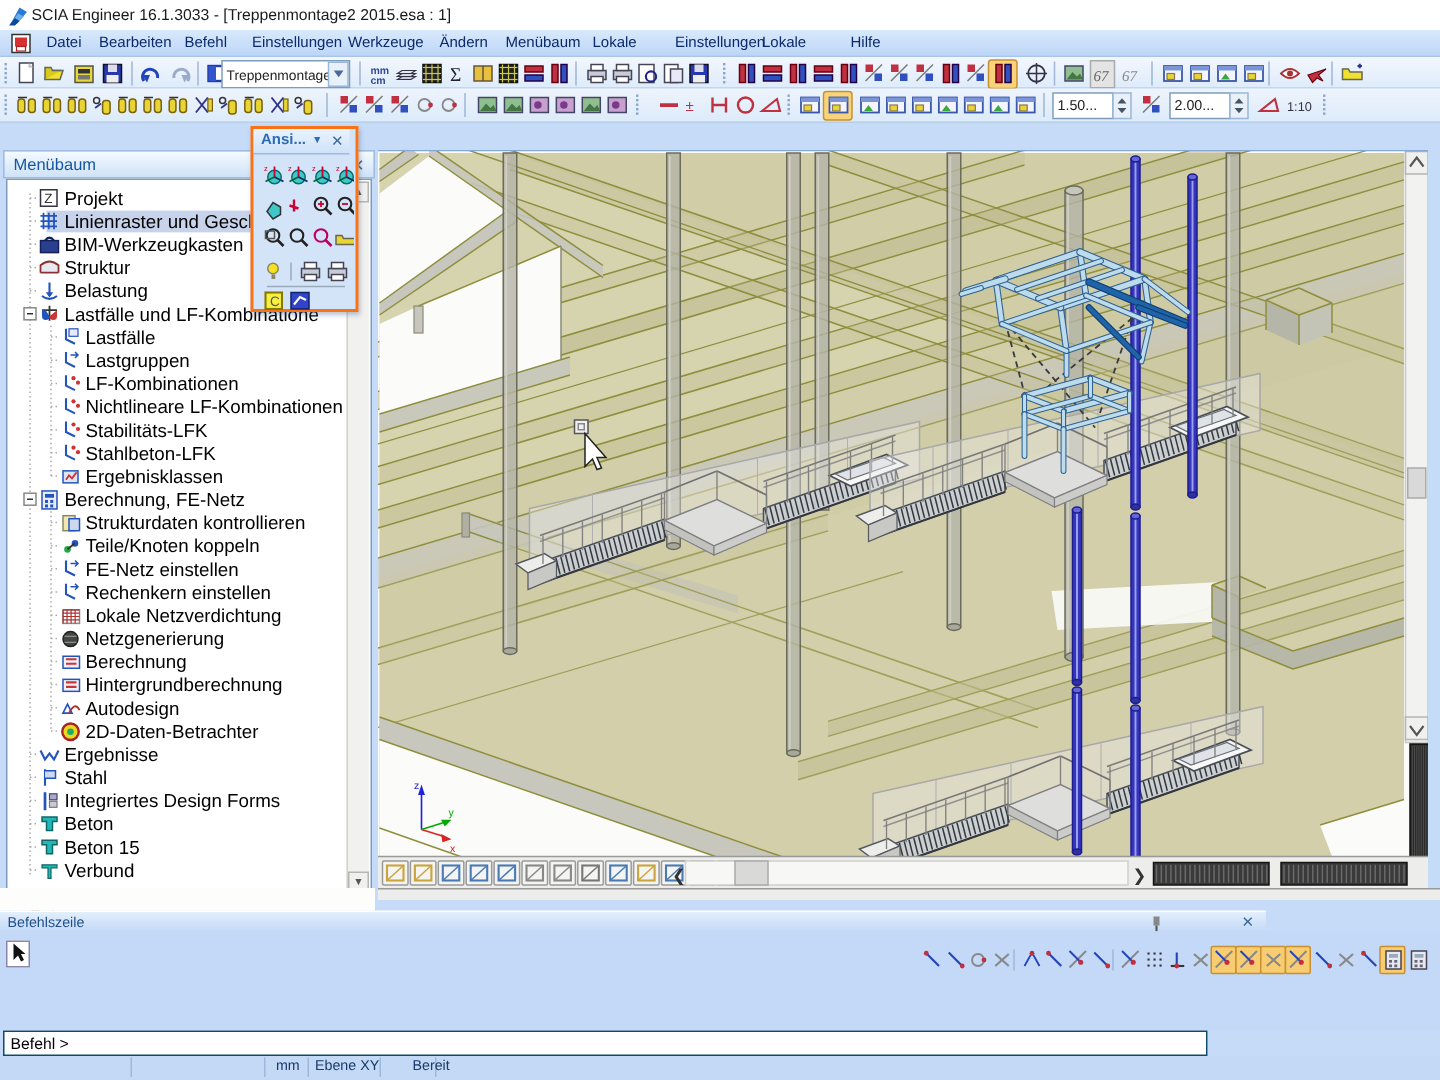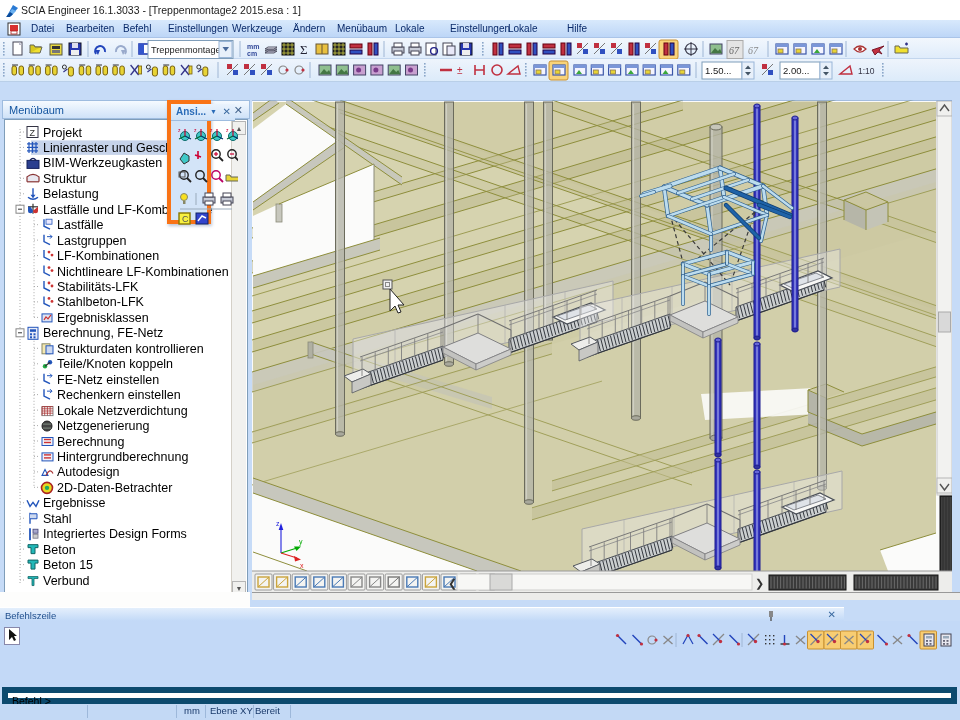--- a/index.html
+++ b/index.html
@@ -7,26 +7,26 @@
 #titlebar .txt{position:absolute;left:21px;top:4px;font-size:10.5px;color:#1a1a1a}
 #menubar{left:0;top:20px;width:960px;height:18px;background:linear-gradient(#d8e9fc,#bdd6f7);border-bottom:1px solid #aac4e8}
 .menuitem{position:absolute;top:3px;font-size:10px;color:#0a2a6a}
 #tb1{left:0;top:38px;width:960px;height:21px;background:linear-gradient(#f2f7fd,#dfecfb);border-bottom:1px solid #c3d6ee}
 #tb2{left:0;top:59px;width:960px;height:23px;background:linear-gradient(#eef4fc,#dcebfa);border-bottom:1px solid #b9cfe8}
 #panel{left:2px;top:100px;width:248px;height:507px}
 #panelhead{position:absolute;left:0;top:0;width:248px;height:19px;background:linear-gradient(#f5faff,#cfe2f8);border:1px solid #9ebcdf;font-size:11px;color:#1556a0;padding:3px 0 0 6px}
 #treebox{position:absolute;left:2px;top:19px;width:244px;height:478px;background:#fff;border:1px solid #7f9db9}
 #treescroll{position:absolute;right:1px;top:1px;width:15px;height:474px;background:#f1f1ef;border-left:1px solid #d4d0c8}
 #tabstrip{position:absolute;left:2px;top:497px;width:244px;height:18px;background:#fff}
-#ansipal{left:167px;top:100px;width:44px;height:124px;background:#d3e4f8;border:4px solid #f97316;box-shadow:1px 2px 3px rgba(60,90,140,.35)}
+#ansipal{left:167px;top:84px;width:72px;height:124px;background:#d3e4f8;border:2px solid #f97316;box-shadow:1px 2px 3px rgba(60,90,140,.35)}
 #ansihead{position:absolute;left:0;top:0;width:64px;height:17px;background:linear-gradient(#eaf3fd,#cfe2f8);border-bottom:1px solid #9ebcdf;font-size:10px;font-weight:bold;color:#2b6cb8;padding:2px 0 0 5px}
 #gapstrip{left:0;top:592px;width:960px;height:15px;background:#c6dbf7}
 #befhead{left:0;top:607px;width:844px;height:14px;background:linear-gradient(#e4effc,#c2d9f7);font-size:9.5px;color:#1f4e8c;padding:2px 0 0 5px;border-top:1px solid #fff}
 #befbody{left:0;top:621px;width:960px;height:66px;background:#c3d9f7}
-#befinput{left:2px;top:687px;width:955px;height:17px;background:#fff;border:6px solid #0c4a6e;font-size:10.5px;color:#000;padding:2px 0 0 4px}
+#befinput{left:2px;top:687px;width:803px;height:17px;background:#fff;border:1px solid #0c4a6e;font-size:10.5px;color:#000;padding:2px 0 0 4px}
 #statusbar{left:0;top:704px;width:960px;height:16px;background:#c3d9f5;font-size:9.5px;color:#1a3a6b}
 .scell{position:absolute;top:1px;height:13px;border-right:1px solid #9db8da}
 #viewport{left:252px;top:100px;width:700px;height:492px;background:#fff}
 </style></head><body>
 <div class="abs" id="titlebar">
  <svg class="abs" style="left:5px;top:3px" width="15" height="15">
       <path d="M2 13 L8 2 L13 5 L6 13 Z" fill="#2a7ad4"></path>
       <path d="M2 13 L7 6 L11 8 L6 13 Z" fill="#6ab0f0"></path>
       <path d="M1 14 L5 9 L8 11 L5 14 Z" fill="#0a4a9a"></path>
     </svg>
@@ -1073,13 +1073,13 @@
     <rect x="329.0" y="13.0" width="2.0" height="1.8" fill="#667"></rect>
     <rect x="332.5" y="10.0" width="2.0" height="1.8" fill="#667"></rect>
     <rect x="332.5" y="13.0" width="2.0" height="1.8" fill="#667"></rect>
   </svg>
 <div class="abs" id="befinput">Befehl &gt;</div>
 <div class="abs" id="statusbar">
  <div class="scell" style="left:0;width:88px"></div>
  <div class="scell" style="left:89px;width:88px"></div>
  <div class="scell" style="left:178px;width:28px"><span style="margin-left:6px">mm</span></div>
  <div class="scell" style="left:207px;width:47px"><span style="margin-left:3px;white-space:nowrap">Ebene XY</span></div>
- <div class="scell" style="left:255px;width:36px"><span style="margin-left:0">Bereit</span></div>
+ <div class="scell" style="left:255px;width:36px"><span style="margin-left:20px">Bereit</span></div>
 </div>
 </body></html>

